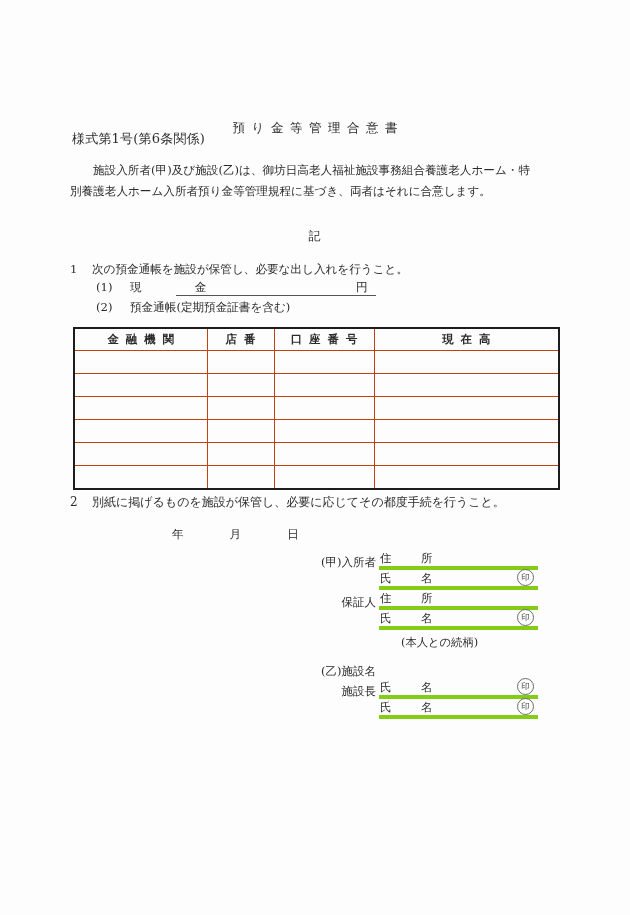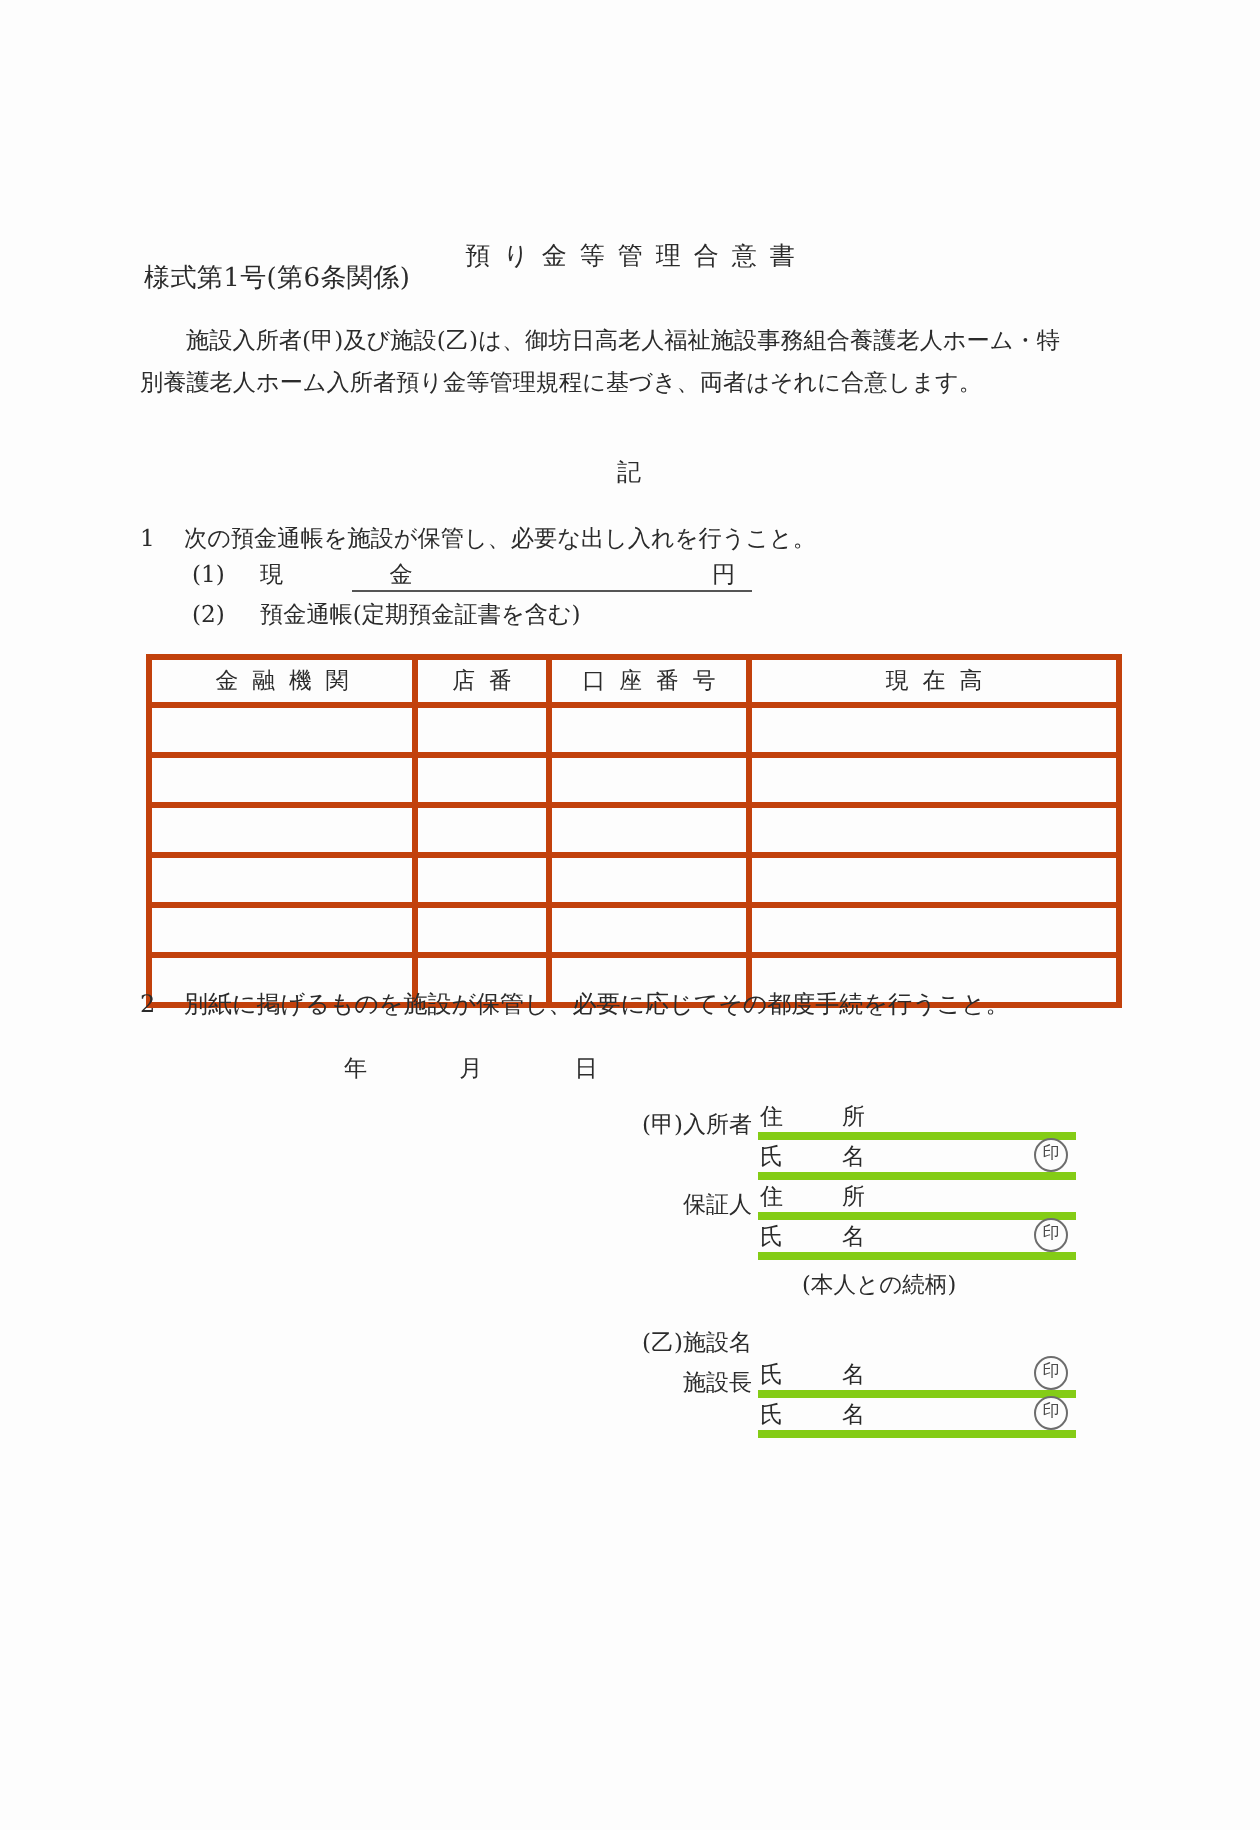--- a/index.html
+++ b/index.html
@@ -82,24 +82,24 @@
   
   .acct-table {
     position: absolute;
     left: 73px; top: 327px;
     width: 485px;
     border-collapse: collapse;
     border: 2px solid #1c1c1c;
     table-layout: fixed;
   }
   .acct-table td, .acct-table th {
-    border: 3px solid #c2410c;
+    border: 1px solid #c2410c;
     height: 22px;
     padding: 0;
-    font-weight: normal;
+    font-weight: bold;
     font-size: 11.4px;
     text-align: center;
     vertical-align: middle;
   }
   .acct-table thead th { height: 21px; letter-spacing: 7px; text-indent: 7px; }
   .acct-table col.c1 { width: 133px; }
   .acct-table col.c2 { width: 67px; }
   .acct-table col.c3 { width: 100px; }
   .acct-table col.c4 { width: 185px; }
 

